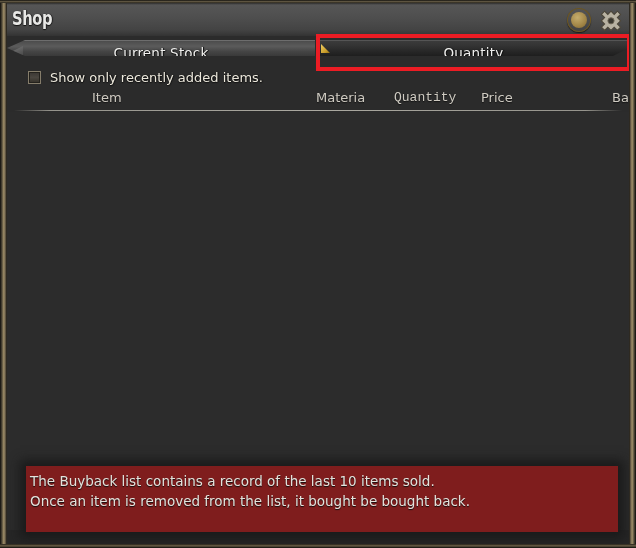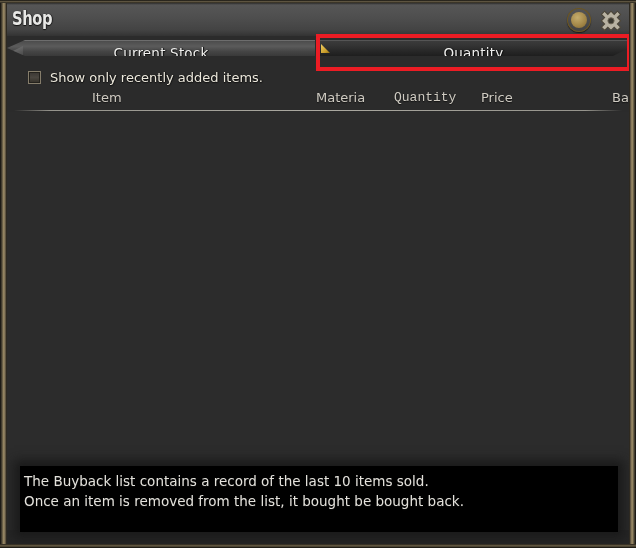--- a/index.html
+++ b/index.html
@@ -250,25 +250,25 @@
     right: 7px;
     top: 112px;
     bottom: 88px;
     background: #2c2c2c;
     z-index: 5;
   }
 
   
   .info-panel {
     position: absolute;
-    left: 20px;
+    left: 26px;
     right: 18px;
     top: 466px;
     height: 66px;
-    background: #000000;
+    background: #7f1d1d;
     box-shadow: 0 0 10px 6px rgba(23,23,23,0.85);
     z-index: 14;
     padding: 5px 0 0 4px;
     box-sizing: border-box;
   }
   .info-line {
     font-size: 13.5px;
     line-height: 20px;
     color: #e4e2dc;
     text-shadow: 0 1px 1px #0e0e0e;

